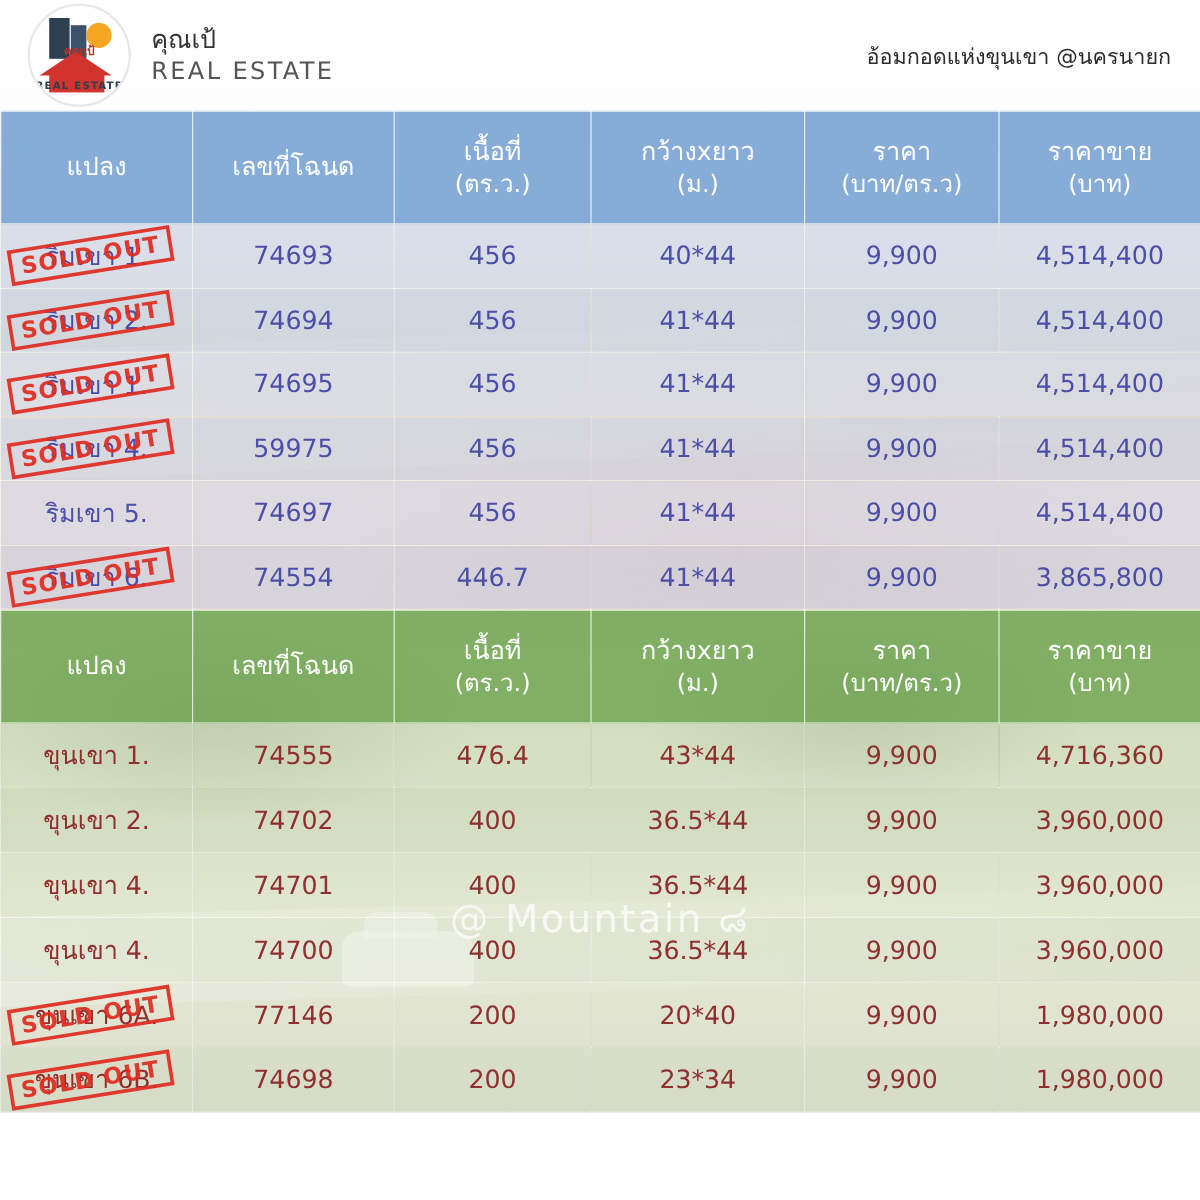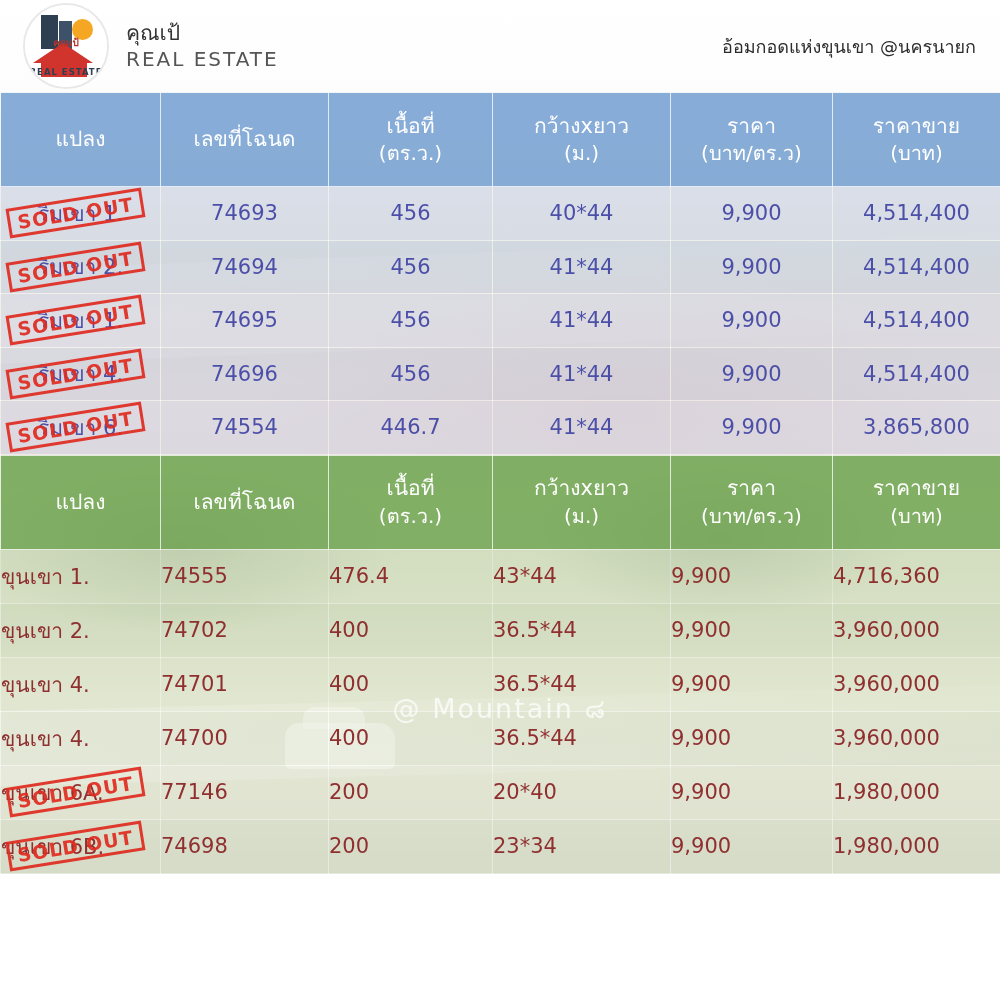--- a/index.html
+++ b/index.html
@@ -196,20 +196,21 @@
     font-size: 21px;
     color: #4c4fa8;
     background: rgba(226,230,245,0.70);
     border: 1px solid rgba(255,255,255,0.7);
     position: relative;
   }
   .blue-body tr:nth-child(even) td { background: rgba(219,224,243,0.66); }
 
   .green-body td {
     height: 54px;
+    text-align: center;
     vertical-align: middle;
     font-size: 21px;
     color: #8f2f2f;
     background: rgba(237,241,225,0.62);
     border: 1px solid rgba(255,255,255,0.62);
     position: relative;
   }
   .green-body tr:nth-child(even) td { background: rgba(231,236,218,0.58); }
 
   .cell-plot { position: relative; }
@@ -231,21 +232,21 @@
     font-family: "DejaVu Sans", "Liberation Sans", sans-serif;
   }
 
   
   .watermark {
     position: absolute;
     z-index: 3;
     left: 50%; top: 232px;
     transform: translateX(-50%);
     color: rgba(255,255,255,0.72);
-    font-size: 27px;
+    font-size: 32px;
     letter-spacing: 2px;
     pointer-events: none;
     white-space: nowrap;
   }
   
   .car {
     position: absolute; z-index: 1;
     left: 285px; top: 268px;
     width: 110px; height: 46px;
     background: rgba(255,255,255,0.55);
@@ -338,21 +339,29 @@
         <tr>
           <td class="cell-plot"><span>ริมเขา 1.</span><span class="stamp">SOLD OUT</span></td>
           <td>74695</td>
           <td>456</td>
           <td>41*44</td>
           <td>9,900</td>
           <td>4,514,400</td>
         </tr>
         <tr>
           <td class="cell-plot"><span>ริมเขา 4.</span><span class="stamp">SOLD OUT</span></td>
-          <td>74696</td>
+          <td>59975</td>
+          <td>456</td>
+          <td>41*44</td>
+          <td>9,900</td>
+          <td>4,514,400</td>
+        </tr>
+        <tr>
+          <td class="cell-plot">ริมเขา 5.</td>
+          <td>74697</td>
           <td>456</td>
           <td>41*44</td>
           <td>9,900</td>
           <td>4,514,400</td>
         </tr>
         <tr>
           <td class="cell-plot"><span>ริมเขา 6.</span><span class="stamp">SOLD OUT</span></td>
           <td>74554</td>
           <td>446.7</td>
           <td>41*44</td>

